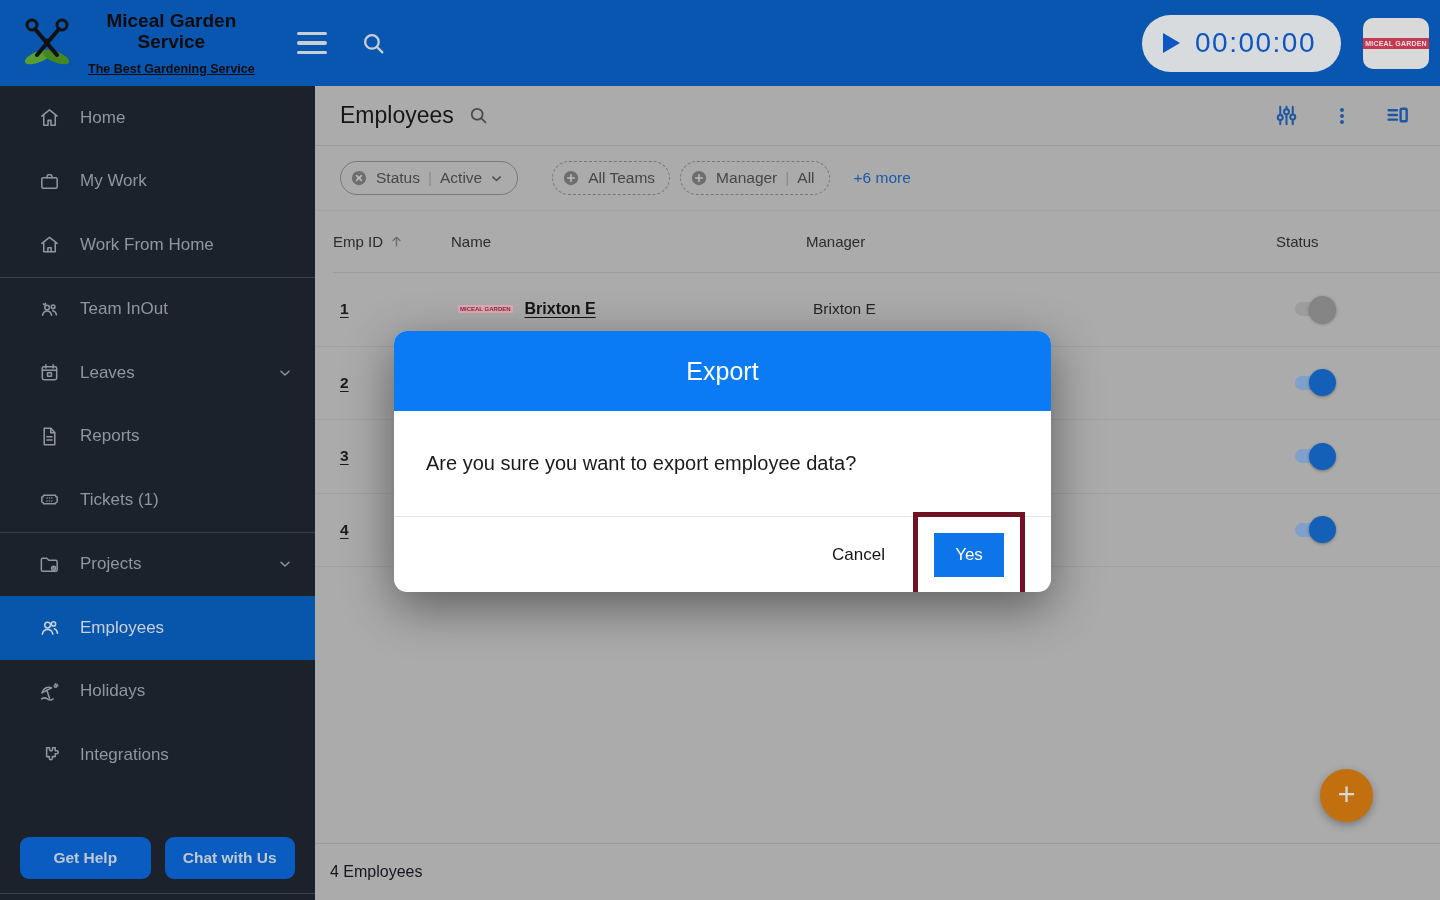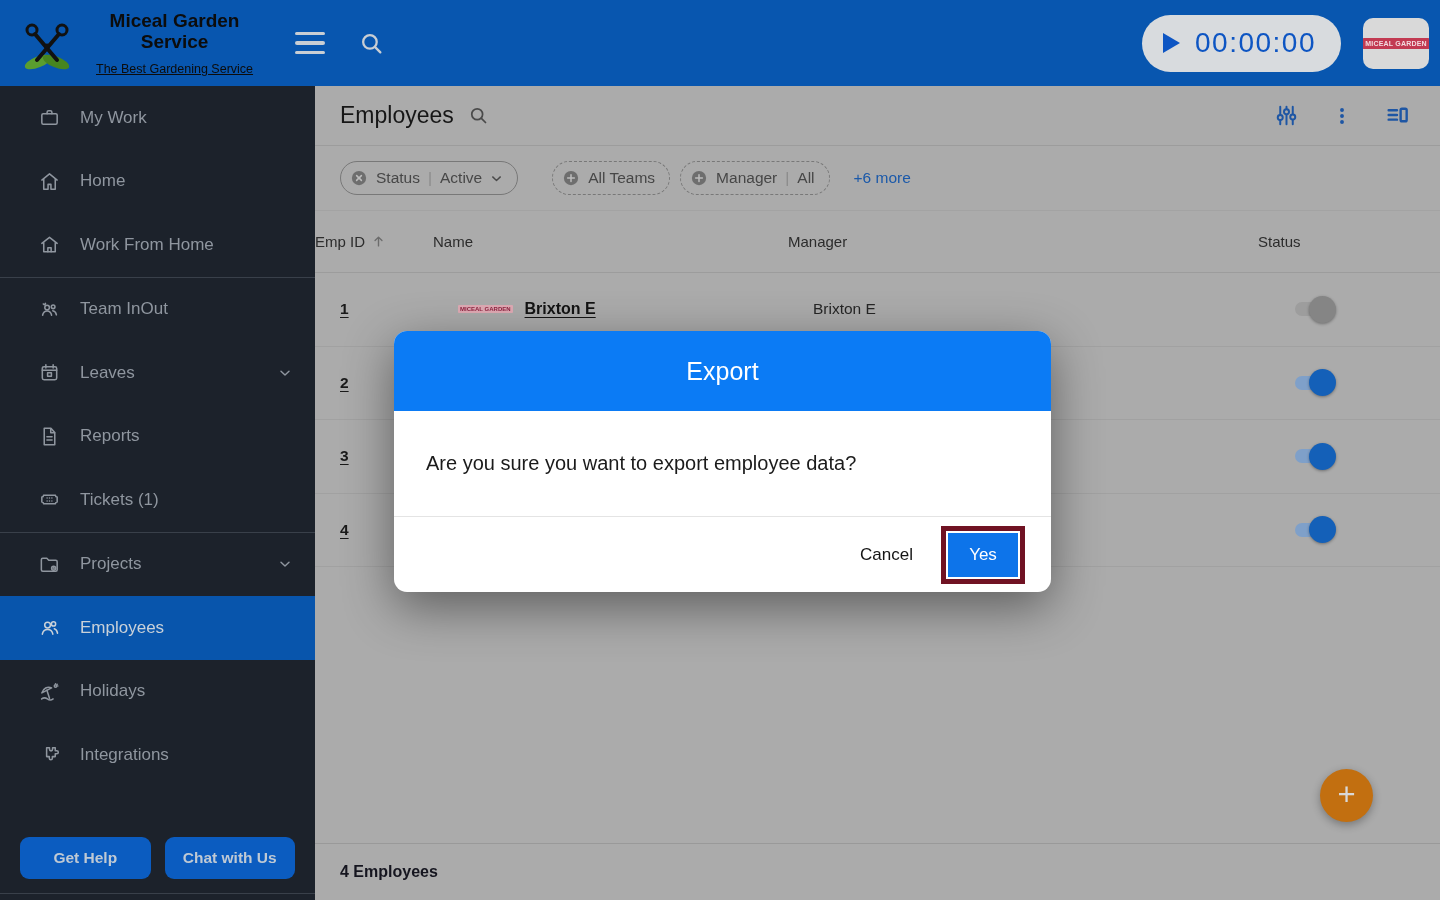--- a/index.html
+++ b/index.html
@@ -3,25 +3,25 @@
 <meta charset="utf-8">
 <style>
   * { box-sizing: border-box; margin: 0; padding: 0; }
   html,body { width:1440px; height:900px; overflow:hidden; }
   body { font-family:"Liberation Sans", sans-serif; }
   .stage { position:relative; width:1440px; height:900px; background:#ababab; overflow:hidden; }
 
   
   .topbar { position:absolute; top:0; left:0; width:1440px; height:86px;
     background:var(--topbar-blue,#0856af); display:flex; align-items:center; z-index:30; }
-  .brand { margin-left:20px; display:flex; align-items:flex-end; gap:22px; cursor:pointer; }
+  .brand { margin-left:20px; display:flex; align-items:center; gap:14px; cursor:pointer; }
   .brand-text { display:flex; flex-direction:column; align-items:center; }
   .brand-name { width:150px; text-align:center; font-size:19px; line-height:1.12;
     font-weight:800; color:#0c0c0c; }
-  .brand-tagline { margin-top:10px; font-size:12.5px; font-weight:400; color:#0c0c0c;
+  .brand-tagline { margin-top:10px; font-size:12.5px; font-weight:700; color:#0c0c0c;
     text-decoration:underline; white-space:nowrap; }
   .hamburger { margin-left:42px; width:32px; height:28px; display:flex; flex-direction:column;
     justify-content:center; gap:6px; background:none; border:none; cursor:pointer; }
   .hamburger span { display:block; width:30px; height:3.2px; background:#c9ced4; border-radius:2px; }
   .top-search { margin-left:32px; background:none; border:none; cursor:pointer; }
   .topbar-right { margin-left:auto; margin-right:11px; display:flex; align-items:center; gap:22px; }
   .timer-pill { height:57px; padding:0 25px 0 21px; border-radius:29px; background:#d8dbde;
     display:flex; align-items:center; gap:15px; border:none; cursor:pointer; }
   .play-tri { width:0; height:0; border-left:17px solid var(--timer-blue,#0d55c3);
     border-top:10px solid transparent; border-bottom:10px solid transparent; }
@@ -66,21 +66,21 @@
   .chip.dashed { border-style:dashed; }
   .chip-sep { color:#8a8a8a; font-weight:300; }
   .chip-status { margin-right:34px; }
   .chip-teams { margin-right:10px; }
   .chip-manager { margin-right:24px; }
   .more-link { background:none; border:none; cursor:pointer; color:var(--link-blue,#1b59a9);
     font-size:15.5px; font-weight:500; font-family:inherit; }
 
   .thead { height:62px; display:grid; grid-template-columns:118px 355px 470px 1fr;
     align-items:center; font-size:15px; font-weight:500; color:#2c2c2c;
-    border-bottom:1px solid #9c9c9c; }
+    border-bottom:1px solid #9c9c9c;margin-left:18px; }
   .th { display:flex; align-items:center; gap:6px; cursor:pointer; }
   .trow { height:73.5px; display:grid; grid-template-columns:118px 355px 470px 1fr;
     align-items:center; padding-left:25px; border-bottom:1px solid #a1a1a1; }
   .cell-id { font-size:15.5px; font-weight:600; color:#1a1a1a; text-decoration:underline;
     text-underline-offset:3px; cursor:pointer; justify-self:start; }
   .cell-name { display:flex; align-items:center; gap:12px; }
   .mini-badge { font-size:6px; font-weight:700; color:#8f2340; background:#dfaab4;
     padding:1px 2px; border-radius:1px; white-space:nowrap; }
   .name-link { font-size:16px; font-weight:700; color:#141414; text-decoration:underline;
     text-underline-offset:3px; cursor:pointer; }
@@ -90,35 +90,35 @@
   .toggle .knob { position:absolute; width:27px; height:27px; border-radius:50%;
     right:-3px; top:-6.5px; box-shadow:0 1px 3px rgba(0,0,0,.35); }
   .toggle.t-gray { background:#9d9d9d; } .toggle.t-gray .knob { background:#858585; }
   .toggle.t-blue { background:#7fa0c9; } .toggle.t-blue .knob { background:var(--toggle-blue,#1460b8); }
 
   .fab { position:absolute; right:67px; bottom:78px; width:53px; height:53px; border-radius:50%;
     background:var(--fab-orange,#c26f10); color:#d9d9d9; font-size:31px; font-weight:400;
     border:none; cursor:pointer; display:flex; align-items:center; justify-content:center;
     box-shadow:0 3px 9px rgba(0,0,0,.3); font-family:inherit; line-height:1; padding-bottom:3px; }
   .content-footer { position:absolute; left:0; right:0; bottom:0; height:57px; background:#ababab;
-    border-top:1px solid #999; display:flex; align-items:center; padding-left:25px;
-    font-size:16px; font-weight:700; color:#15151f; }
+    border-top:1px solid #999; display:flex; align-items:center; padding-left:15px;
+    font-size:16px; font-weight:400; color:#15151f; }
 
   
   .modal { position:absolute; left:394px; top:331px; width:657px; background:#fff;
     border-radius:13px; overflow:hidden; box-shadow:0 15px 50px rgba(0,0,0,.45); z-index:40; }
   .modal-header { height:80px; background:var(--modal-blue,#0b7bf5); color:#fff;
     display:flex; align-items:center; justify-content:center; font-size:25px; font-weight:500; }
   .modal-body { height:106px; display:flex; align-items:center; padding:0 32px;
     font-size:20px; color:#1b1b1b; border-bottom:1px solid #e4e4e4; }
   .modal-footer { height:75px; display:flex; align-items:center; justify-content:flex-end;
     padding-right:26px; gap:28px; }
   .cancel-btn { background:none; border:none; cursor:pointer; font-size:17px; font-weight:500;
     color:#141414; font-family:inherit;text-align:center; }
-  .annot-box { border:5px solid var(--annotation-maroon,#701223); padding:2px; background:#fff; }
+  .annot-box { border:5px solid var(--annotation-maroon,#701223); padding:16px; background:#fff; }
   .yes-btn { width:70px; height:44px; border:none; cursor:pointer; background:var(--yes-blue,#0d74ea);
     color:#fff; font-size:17px; font-weight:500; display:flex; align-items:center;
     justify-content:center; font-family:inherit; }
 
   svg { display:block; }
 </style>
 </head>
 <body>
 
 <div class="stage">
@@ -160,33 +160,33 @@
       <div class="avatar">
         <span class="avatar-badge">MICEAL GARDEN</span>
       </div>
     </div>
   </header>
 
   <aside class="sidebar">
     <div class="nav-item">
       <span class="nav-icon">
         <svg viewBox="0 0 24 24" fill="none" stroke="currentColor" stroke-width="1.6" stroke-linecap="round" stroke-linejoin="round">
+          <path d="M4 10.5 12 4l8 6.5M6 9.3V20h4.5v-5h3v5H18V9.3"></path>
+        </svg>
+        </span>
+      <span class="nav-label">Home</span>
+    </div>
+    <div class="nav-item">
+      <span class="nav-icon">
+        <svg viewBox="0 0 24 24" fill="none" stroke="currentColor" stroke-width="1.6" stroke-linecap="round" stroke-linejoin="round">
           <rect x="4" y="8" width="16" height="11" rx="1.5"></rect>
           <path d="M9.5 8V6.6A1.6 1.6 0 0 1 11.1 5h1.8a1.6 1.6 0 0 1 1.6 1.6V8"></path>
         </svg>
         </span>
       <span class="nav-label">My Work</span>
-    </div>
-    <div class="nav-item">
-      <span class="nav-icon">
-        <svg viewBox="0 0 24 24" fill="none" stroke="currentColor" stroke-width="1.6" stroke-linecap="round" stroke-linejoin="round">
-          <path d="M4 10.5 12 4l8 6.5M6 9.3V20h4.5v-5h3v5H18V9.3"></path>
-        </svg>
-        </span>
-      <span class="nav-label">Home</span>
     </div>
     <div class="nav-item">
       <span class="nav-icon">
         <svg viewBox="0 0 24 24" fill="none" stroke="currentColor" stroke-width="1.6" stroke-linecap="round" stroke-linejoin="round">
           <path d="M4 10.8 12 4.5l8 6.3M6 9.8V19.5h12V9.8"></path>
           <path d="M10.3 19.5v-4.2h3.4v4.2"></path>
         </svg>
         </span>
       <span class="nav-label">Work From Home</span>
     </div>

